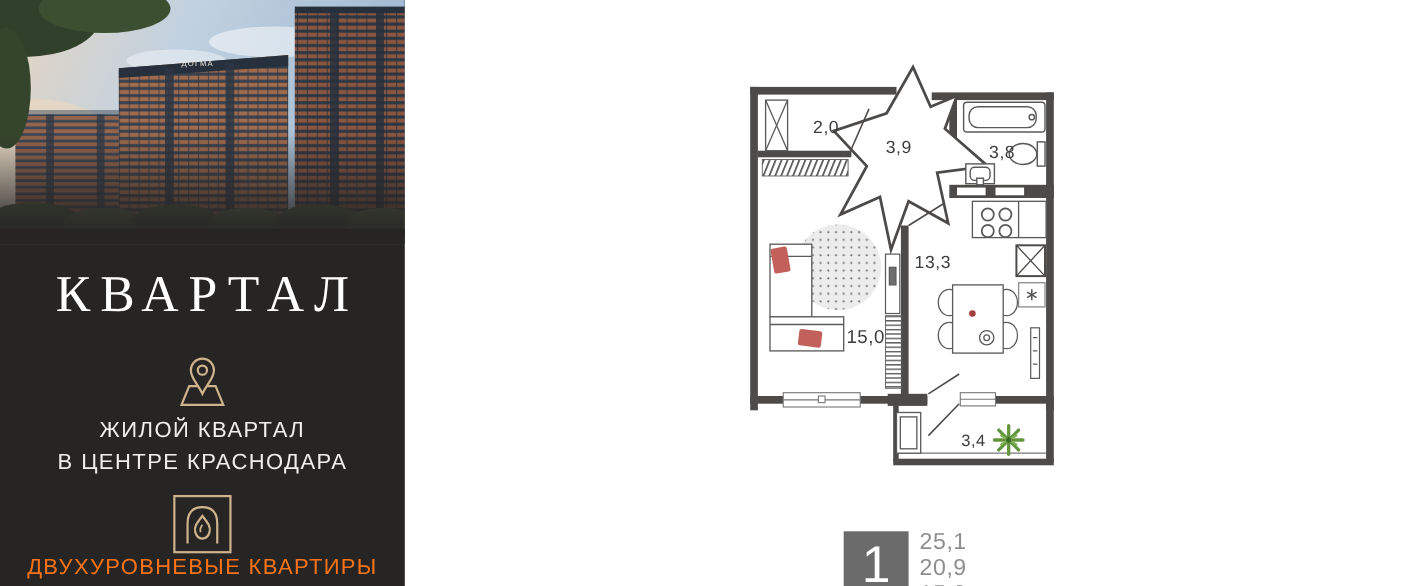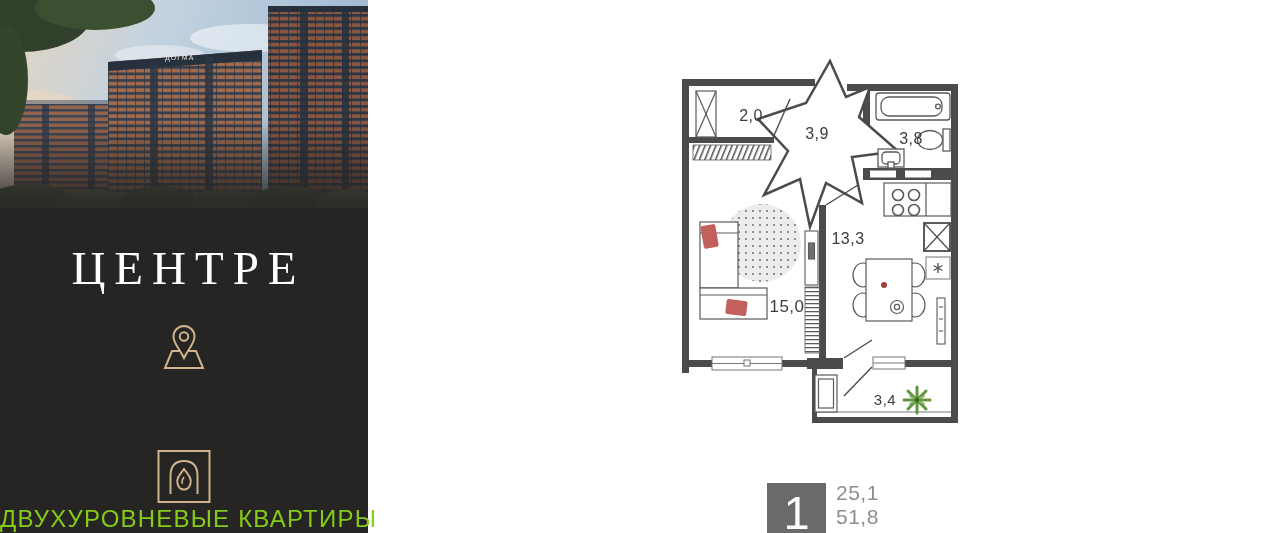--- a/index.html
+++ b/index.html
@@ -16,21 +16,21 @@
     font-size:47px;letter-spacing:9px;text-indent:9px;
   }
   .pin-wrap{position:absolute;top:318px;left:50%;transform:translateX(-50%);}
   .tagline{
     position:absolute;top:377px;left:0;width:368px;text-align:center;
     color:#f1efed;font-size:20px;line-height:29px;letter-spacing:1.3px;
   }
   .fire-wrap{position:absolute;top:448px;left:50%;transform:translateX(-50%);}
   .feature{
     position:absolute;top:505px;left:0;width:368px;text-align:center;
-    color:#84cc16;font-size:24px;letter-spacing:1.2px;white-space:nowrap;
+    color:#f97316;font-size:20px;letter-spacing:1.2px;white-space:nowrap;
   }
   
   .plan{position:absolute;left:660px;top:55px;width:320px;height:398px;}
   .plan text{
     font-family:"Liberation Sans",sans-serif;fill:#3d3d3d;
     letter-spacing:0.5px;
   }
   
   .unit-square{
     position:absolute;left:767px;top:483px;width:59px;height:62px;
@@ -113,30 +113,34 @@
         <ellipse cx="225" cy="203" rx="36" ry="14" fill="#516546"></ellipse>
         <ellipse cx="290" cy="201" rx="40" ry="15"></ellipse>
         <ellipse cx="348" cy="203" rx="34" ry="14" fill="#55684a"></ellipse>
         <rect x="0" y="208" width="368" height="14" fill="#20241d"></rect>
       </g>
 
       <rect x="0" y="120" width="368" height="102" fill="url(#fade)"></rect>
     </svg>
   </div>
 
-  <div class="brand">ЦЕНТРЕ</div>
+  <div class="brand">КВАРТАЛ</div>
 
   <div class="pin-wrap">
     <svg width="62" height="56" viewBox="0 0 62 56">
       <path d="M12 50 L50 50 L43 33 L19 33 Z" fill="none" stroke="#cfb38c" stroke-width="2"></path>
       <path d="M31 8 a10.5 10.5 0 0 1 10.5 10.5 C41.5 26 35 31 31 40 C27 31 20.5 26 20.5 18.5 A10.5 10.5 0 0 1 31 8 Z" fill="#272524" stroke="#cfb38c" stroke-width="2"></path>
       <circle cx="31" cy="18.5" r="4.2" fill="none" stroke="#cfb38c" stroke-width="2"></circle>
     </svg>
   </div>
 
+  <div class="tagline">
+    <span>ЖИЛОЙ КВАРТАЛ</span><br>
+    <span>В ЦЕНТРЕ КРАСНОДАРА</span>
+  </div>
 
   <div class="fire-wrap">
     <svg width="57" height="57" viewBox="0 0 57 57">
       <rect x="3" y="3" width="51" height="51" fill="none" stroke="#cfb38c" stroke-width="2"></rect>
       <path d="M15 46 V28 Q15 13 28.5 13 Q42 13 42 28 V46" fill="none" stroke="#cfb38c" stroke-width="2"></path>
       <path d="M28.5 21 C23.5 27.5 20.6 31 22 35.7 C23.2 39.7 25.9 41.6 28.5 41.6 C31.1 41.6 33.8 39.7 35 35.7 C36.4 31 33.5 27.5 28.5 21 Z" fill="none" stroke="#cfb38c" stroke-width="2"></path>
       <path d="M28.5 29 C26.5 31.8 26 33.6 27 35.8" fill="none" stroke="#cfb38c" stroke-width="1.6"></path>
     </svg>
   </div>
 
@@ -292,15 +296,15 @@
   <text x="157" y="84" font-size="16" text-anchor="middle">3,9</text>
   <text x="251" y="89" font-size="16" text-anchor="middle">3,8</text>
   <text x="188" y="189" font-size="16" text-anchor="middle">13,3</text>
   <text x="127" y="257" font-size="17" text-anchor="middle">15,0</text>
   <text x="225" y="350" font-size="15" text-anchor="middle">3,4</text>
 </svg>
 
 <div class="unit-square">1</div>
 <div class="unit-values">
   <div>25,1</div>
-  <div>51,8</div>
+  <div>20,9</div>
   <div>15,0</div>
 </div>
 
 </body></html>

